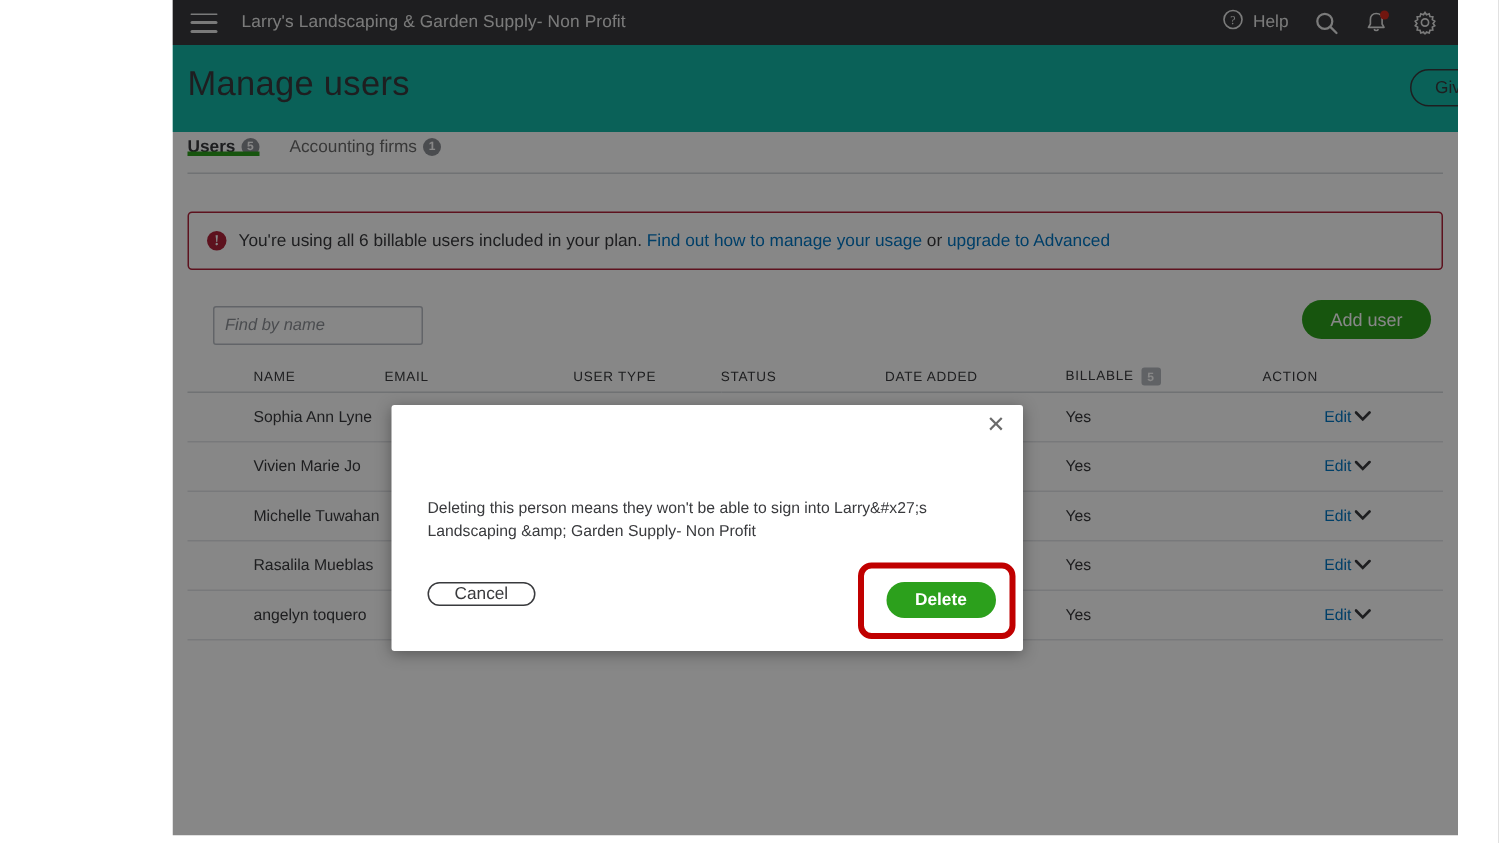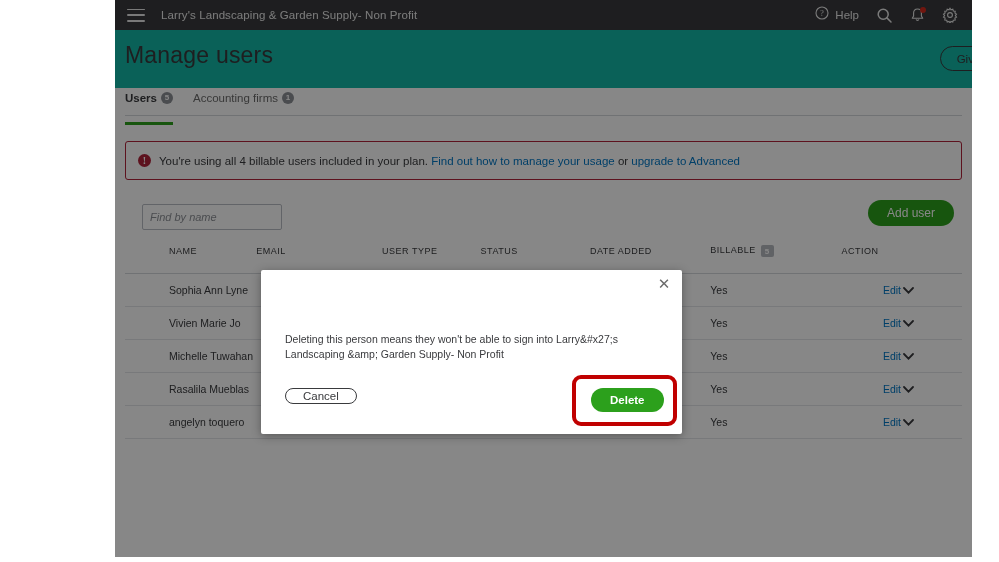--- a/index.html
+++ b/index.html
@@ -71,21 +71,21 @@
 
   
   #tabs {
     position:absolute; left:0; top:92px; width:857px; height:24px;
     background:#ffffff; display:flex; align-items:flex-start;
     padding-left:10px;
   }
   .tab {
     display:flex; align-items:center; gap:4px;
     font-size:11.5px; color:#6b6b6b; cursor:pointer;
-    padding-bottom:21px; margin-right:20px; position:relative;
+    padding-bottom:0; margin-right:20px; position:relative;
   }
   .tab.active { color:#393a3d; font-weight:700; }
   .tab.active::after {
     content:""; position:absolute; left:0; right:0; bottom:0;
     height:3px; background:#2ca01c;
   }
   .tab-badge {
     display:inline-flex; align-items:center; justify-content:center;
     min-width:12px; height:12px; padding:0 2px;
     border-radius:50%; background:#8d9096; color:#fff;
@@ -131,21 +131,21 @@
     position:absolute; right:8px; top:9px;
     height:26px; padding:0 19px;
     background:#2ca01c; border:none; border-radius:13px;
     color:#ffffff; font-size:12px; font-family:inherit; cursor:pointer;
   }
 
   
   table#users-table { width:100%; border-collapse:collapse; table-layout:fixed; }
   table#users-table th {
     font-size:9px; color:#393a3d; font-weight:400; letter-spacing:.5px;
-    text-align:left; padding:6px 0 16px 0; text-transform:uppercase;
+    text-align:left; padding:6px 0 4px 0; text-transform:uppercase;
     border-bottom:1px solid #d4d7dc; vertical-align:middle;
   }
   table#users-table td {
     font-size:10.5px; color:#393a3d; padding:10px 0;
     border-bottom:1px solid #e3e5e8; vertical-align:middle;
   }
   .col-name { width:120px; padding-left:44px !important; }
   .col-email { width:115px; }
   .col-type { width:90px; }
   .col-status { width:100px; }
@@ -277,21 +277,21 @@
     <div class="tab">
       <span>Accounting firms</span>
       <span class="tab-badge">1</span>
     </div>
   </div>
   <div id="tabs-rule"></div>
 
   <div id="alert">
     <div id="alert-icon">!</div>
     <div id="alert-text">
-      <span>You're using all 4 billable users included in your plan. </span><a href="#">Find out how to manage your usage</a><span> or </span><a href="#">upgrade to Advanced</a>
+      <span>You're using all 6 billable users included in your plan. </span><a href="#">Find out how to manage your usage</a><span> or </span><a href="#">upgrade to Advanced</a>
     </div>
   </div>
 
   <div id="card">
     <div id="toolbar">
       <input id="search-input" type="text" placeholder="Find by name" style="">
       <button id="add-user">Add user</button>
     </div>
 
     <table id="users-table">

